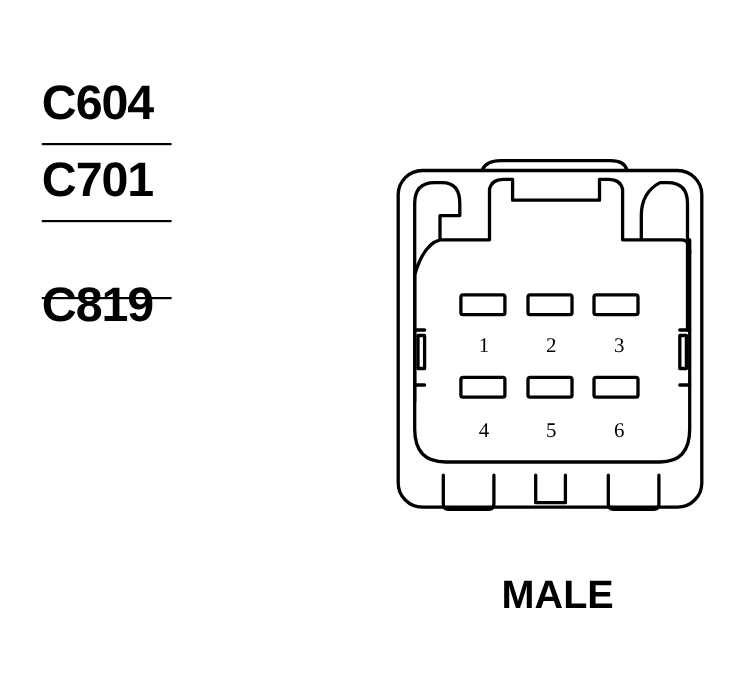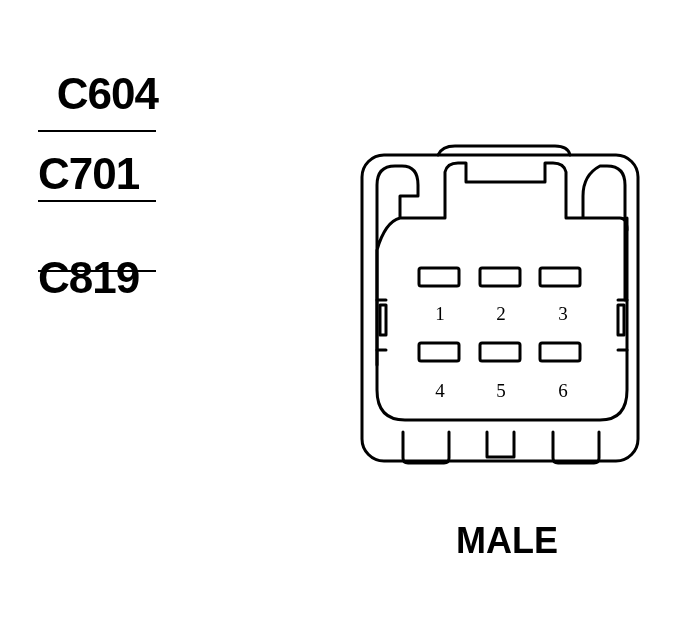--- a/index.html
+++ b/index.html
@@ -9,25 +9,25 @@
          font-size: 44px; line-height: 44px; height: 62px; letter-spacing: -1px; }
   .cid-wrap { position: absolute; left: 0; width: 120px; }
   svg.diagram { position: absolute; left: 0; top: 0; }
   .pin-num { font-family: "Liberation Serif", serif; font-size: 19px; }
   .gender { position: absolute; left: 456px; top: 520px; font-weight: bold;
             font-size: 36px; letter-spacing: 0px; }
 </style>
 </head>
 <body>
 
-<div class="cid-wrap" style="top:72px;left:38px;text-align:right;">
+<div class="cid-wrap" style="top:72px;left:38px;">
   <div class="cid">C604</div>
 </div>
 <div style="position:absolute;left:38px;top:130px;width:118px;height:2px;background:#000;"></div>
-<div class="cid-wrap" style="top:152px;left:38px;">
+<div class="cid-wrap" style="top:142px;left:38px;">
   <div class="cid">C701</div>
 </div>
 <div style="position:absolute;left:38px;top:200px;width:118px;height:2px;background:#000;"></div>
 <div class="cid-wrap" style="top:212px;left:38px;margin-top:44px;">
   <div class="cid">C819</div>
 </div>
 <div style="position:absolute;left:38px;top:270px;width:118px;height:2px;background:#000;"></div>
 
 <svg class="diagram" width="679" height="624" viewBox="0 0 679 624">
   <g fill="none" stroke="#000" stroke-width="3" stroke-linejoin="round" stroke-linecap="round">

